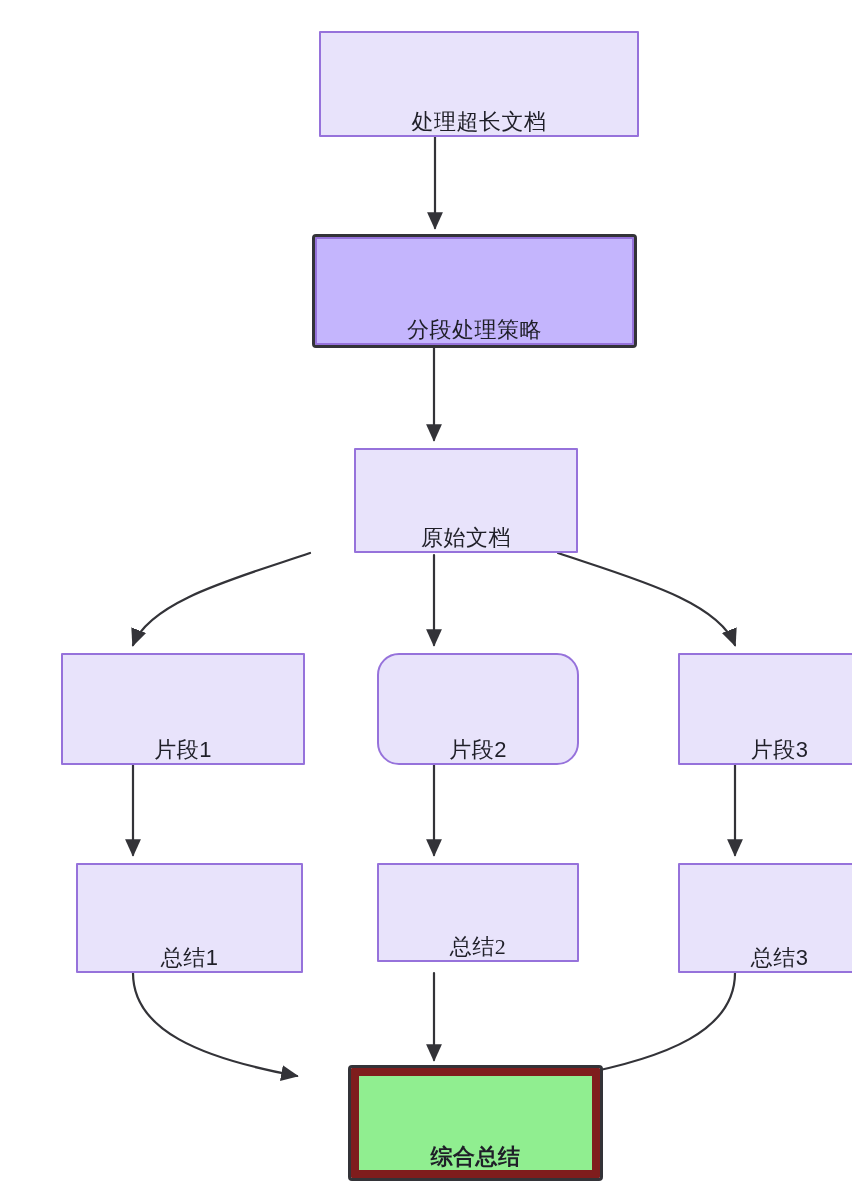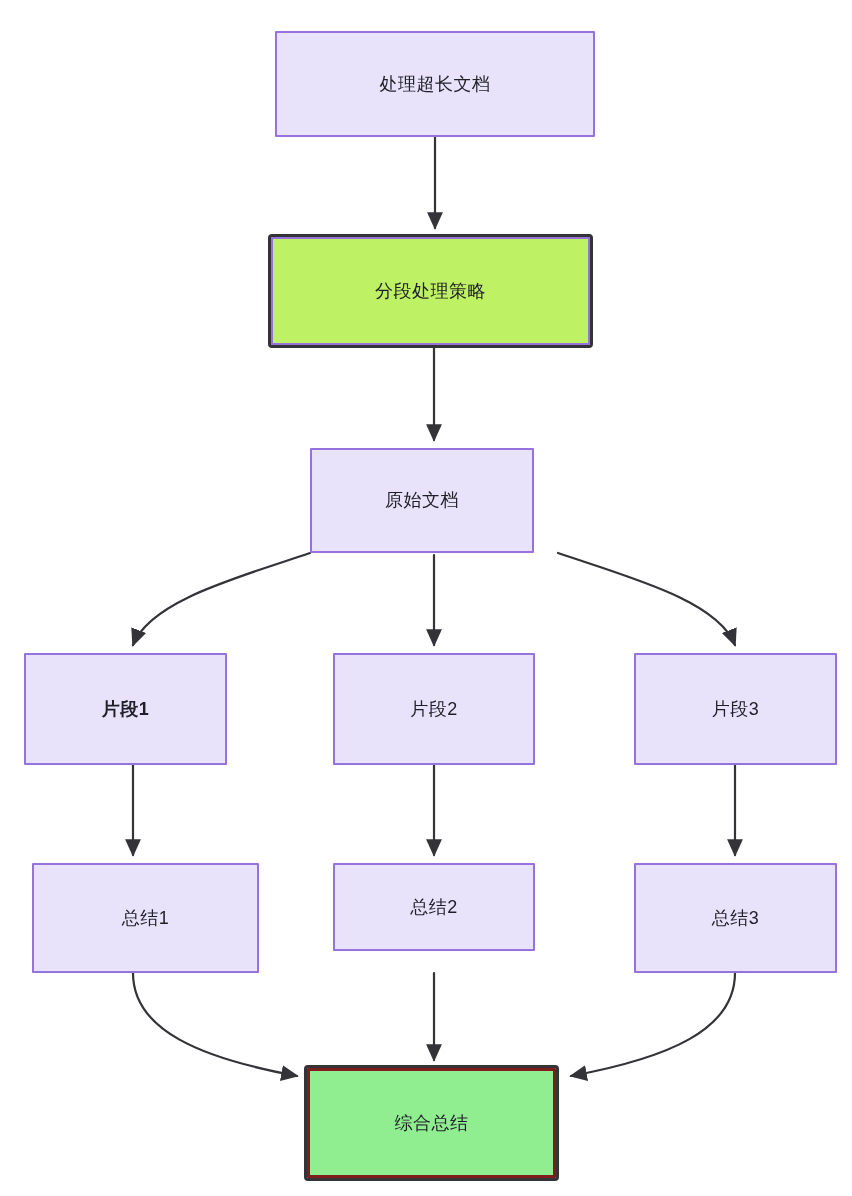--- a/index.html
+++ b/index.html
@@ -25,47 +25,49 @@
     position: absolute;
     left: 0; top: 0;
     width: 852px;
     height: 1196px;
     pointer-events: none;
   }
   .node {
     position: absolute;
     box-sizing: border-box;
     display: flex;
-    align-items: center;
+    align-items: flex-end;
     justify-content: center;
     text-align: center;
     color: #1f1f28;
-    font-size: 18px;
+    font-size: 22px;
     line-height: 1.25;
     letter-spacing: 0.5px;
     white-space: nowrap;
+    margin-left: 44px;
   }
   .node.normal {
     background: #e8e3fb;
     border: 2px solid #9672db;
     border-radius: 1px;
   }
   .node.emphasis-purple {
-    background: #bef264;
+    background: #c4b5fd;
     border: 2px solid #9672db;
     outline: 3px solid #333338;
     outline-offset: 0px;
     border-radius: 1px;
   }
   .node.emphasis-green {
     background: #90ee90;
-    border: 3px solid #7f1d1d;
+    border: 8px solid #7f1d1d;
     outline: 3px solid #333338;
     outline-offset: 0px;
     border-radius: 1px;
+    font-weight: bold;
   }
   .node-label {
     pointer-events: none;
     display: block;
   }
 </style>
 </head>
 <body>
 
 <div id="diagram-root">
@@ -94,33 +96,33 @@
   <div id="nodes-layer">
       <div class="node normal" style="left: 275px; top: 31px; width: 320px; height: 106px;">
         <span class="node-label">处理超长文档</span>
       </div>
       <div class="node emphasis-purple" style="left: 271px; top: 237px; width: 319px; height: 108px;">
         <span class="node-label">分段处理策略</span>
       </div>
       <div class="node normal" style="left: 310px; top: 448px; width: 224px; height: 105px;">
         <span class="node-label">原始文档</span>
       </div>
-      <div class="node normal" style="left: 24px; top: 653px; width: 203px; height: 112px; font-weight: bold;">
+      <div class="node normal" style="left: 17px; top: 653px; width: 244px; height: 112px;">
         <span class="node-label">片段1</span>
       </div>
-      <div class="node normal" style="left: 333px; top: 653px; width: 202px; height: 112px;">
+      <div class="node normal" style="left: 333px; top: 653px; width: 202px; height: 112px; border-radius: 22px;">
         <span class="node-label">片段2</span>
       </div>
       <div class="node normal" style="left: 634px; top: 653px; width: 203px; height: 112px;">
         <span class="node-label">片段3</span>
       </div>
       <div class="node normal" style="left: 32px; top: 863px; width: 227px; height: 110px;">
         <span class="node-label">总结1</span>
       </div>
-      <div class="node normal" style="left: 333px; top: 863px; width: 202px; height: 88px;">
+      <div class="node normal" style="left: 333px; top: 863px; width: 202px; height: 99px; font-family: Liberation Serif, serif;">
         <span class="node-label">总结2</span>
       </div>
       <div class="node normal" style="left: 634px; top: 863px; width: 203px; height: 110px;">
         <span class="node-label">总结3</span>
       </div>
       <div class="node emphasis-green" style="left: 307px; top: 1068px; width: 249px; height: 110px;">
         <span class="node-label">综合总结</span>
       </div>
     </div>
 

